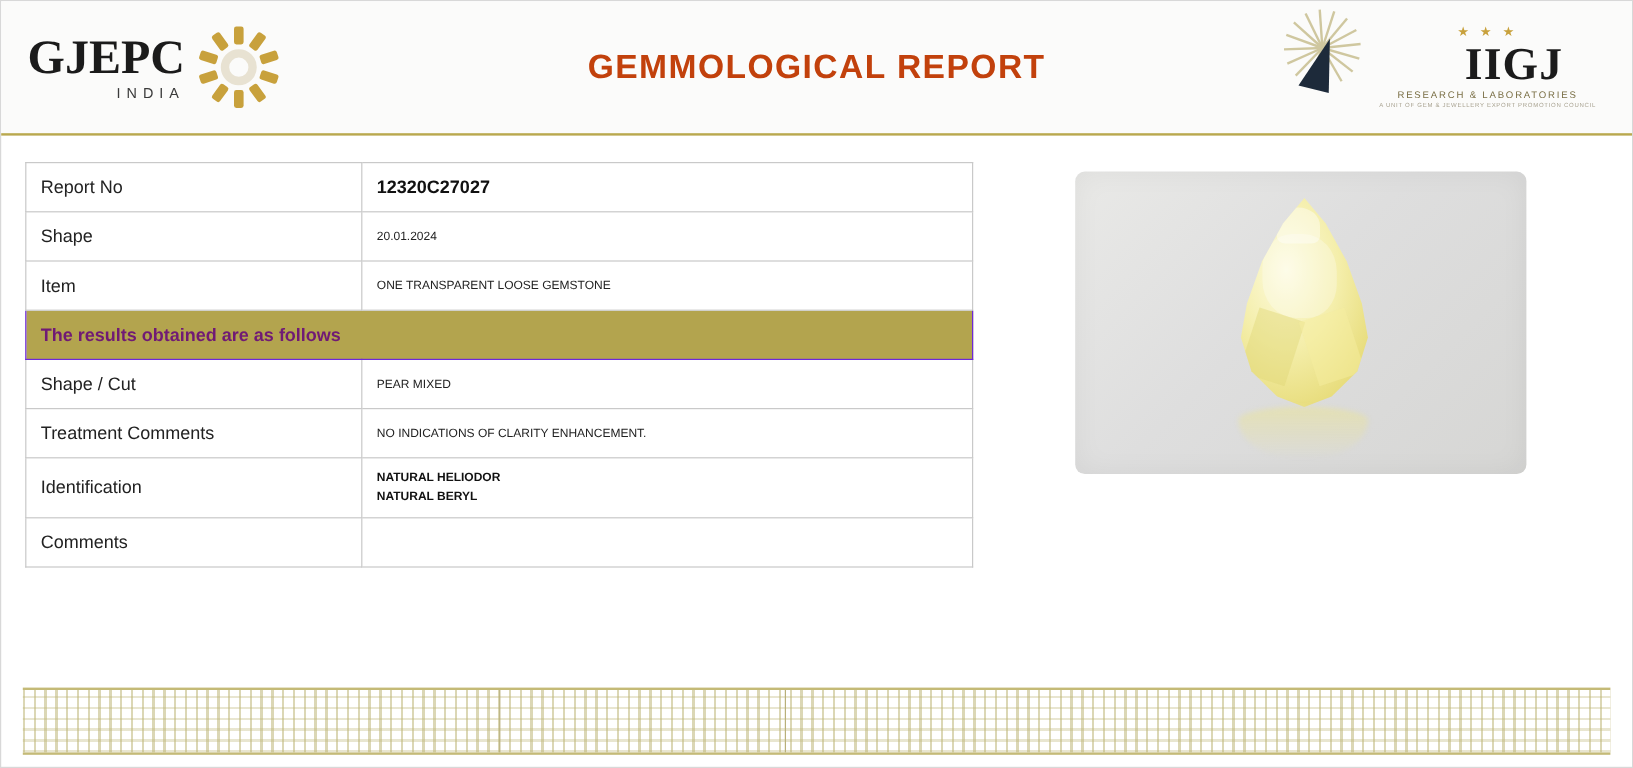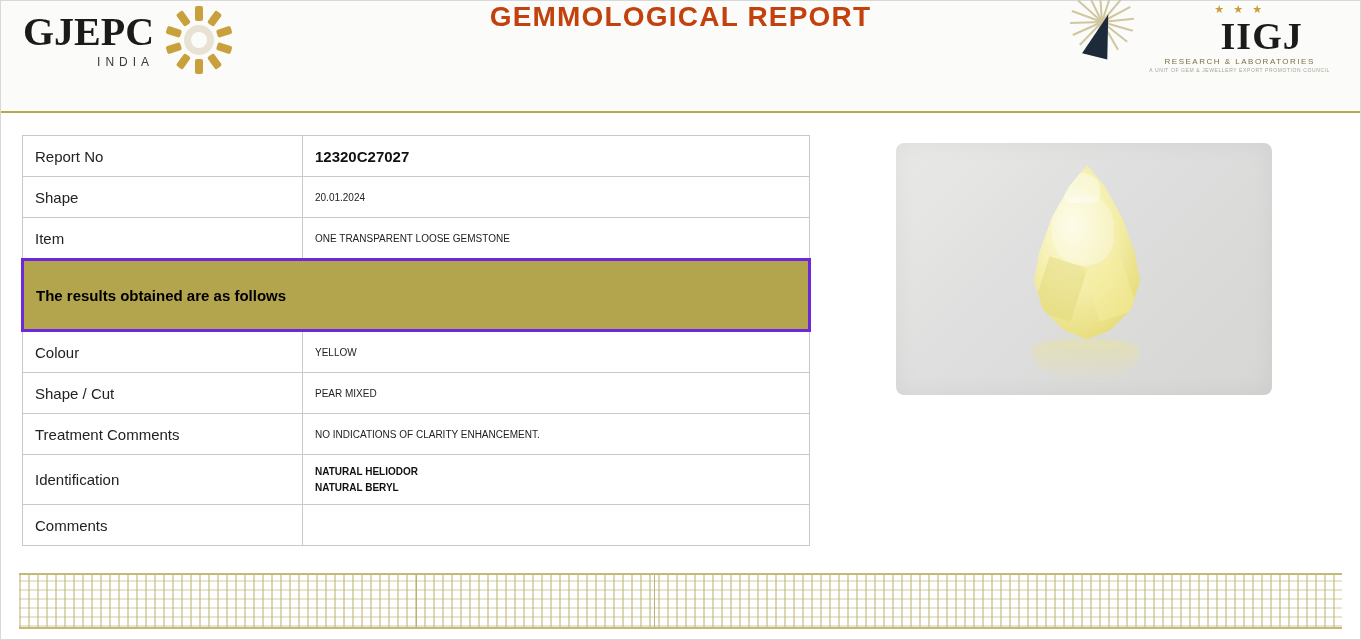--- a/index.html
+++ b/index.html
@@ -24,21 +24,21 @@
     border: 1px solid #d8d8d8;
   }
 
   
   .header {
     position: relative;
     height: 112px;
     background: #fbfbfa;
     border-bottom: 2px solid #b9a84e;
     display: flex;
-    align-items: flex-start;
+    align-items: center;
     justify-content: space-between;
     padding: 0 22px;
     box-sizing: border-box;
   }
 
   .gjepc-logo {
     display: flex;
     align-items: center;
     gap: 6px;
   }
@@ -197,25 +197,25 @@
     color: #222;
     font-size: 10px;
   }
   .value-strong {
     font-weight: bold;
     font-size: 15px;
     color: #111;
   }
   .band-row td {
     background: #b3a44e;
-    color: #000000;
+    color: #701a75;
     font-weight: bold;
     font-size: 15px;
-    padding: 23px 12px;
-    border: 3px solid #6d28d9;
+    padding: 9px 12px;
+    border: 1px solid #6d28d9;
   }
   .ident-line {
     font-weight: bold;
     color: #111;
     line-height: 1.55;
   }
 
   
   .gem-panel {
     flex: 1;
@@ -359,24 +359,20 @@
           <td class="value-cell">20.01.2024</td>
         </tr>
         <tr>
           <td class="label-cell">Item</td>
           <td class="value-cell">ONE TRANSPARENT LOOSE GEMSTONE</td>
         </tr>
         <tr class="band-row">
           <td colspan="2">The results obtained are as follows</td>
         </tr>
         <tr>
-          <td class="label-cell">Colour</td>
-          <td class="value-cell">YELLOW</td>
-        </tr>
-        <tr>
           <td class="label-cell">Shape / Cut</td>
           <td class="value-cell">PEAR MIXED</td>
         </tr>
         <tr>
           <td class="label-cell">Treatment Comments</td>
           <td class="value-cell">NO INDICATIONS OF CLARITY ENHANCEMENT.</td>
         </tr>
         <tr>
           <td class="label-cell">Identification</td>
           <td class="value-cell">

